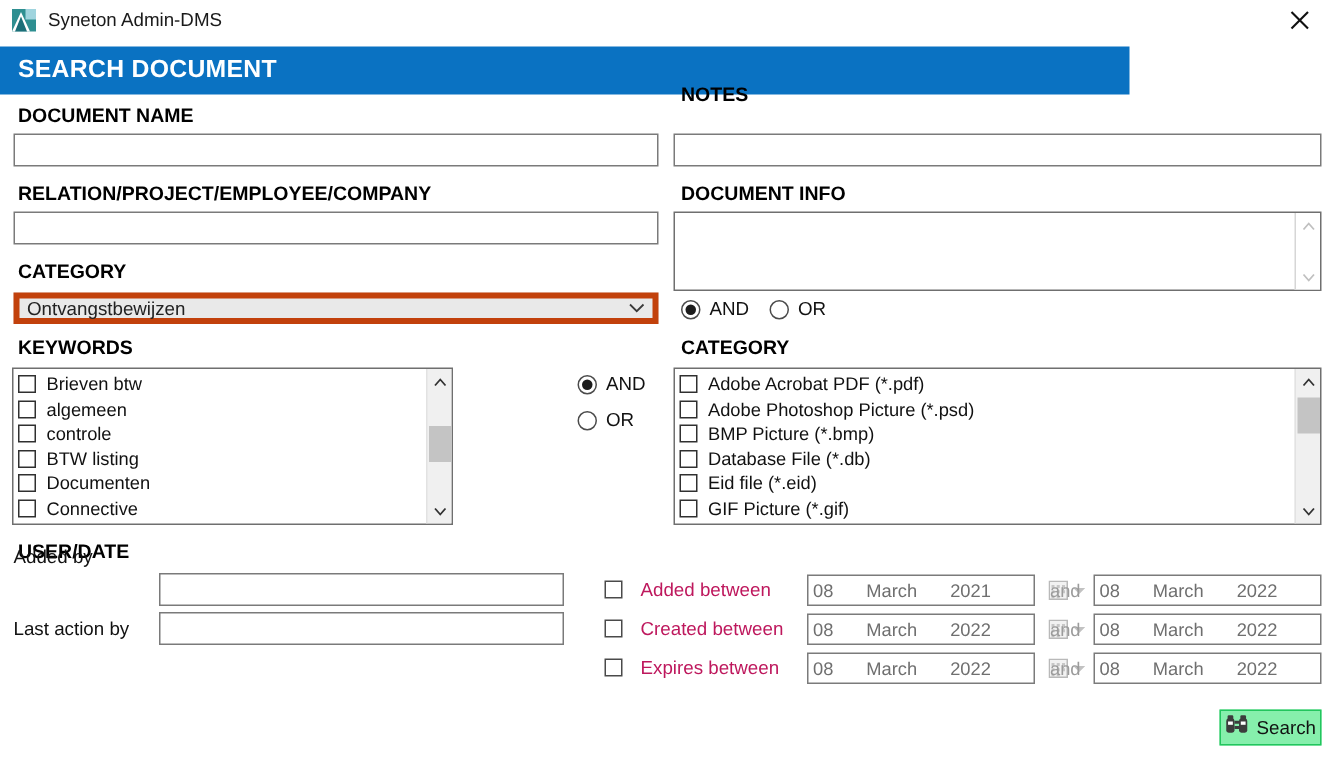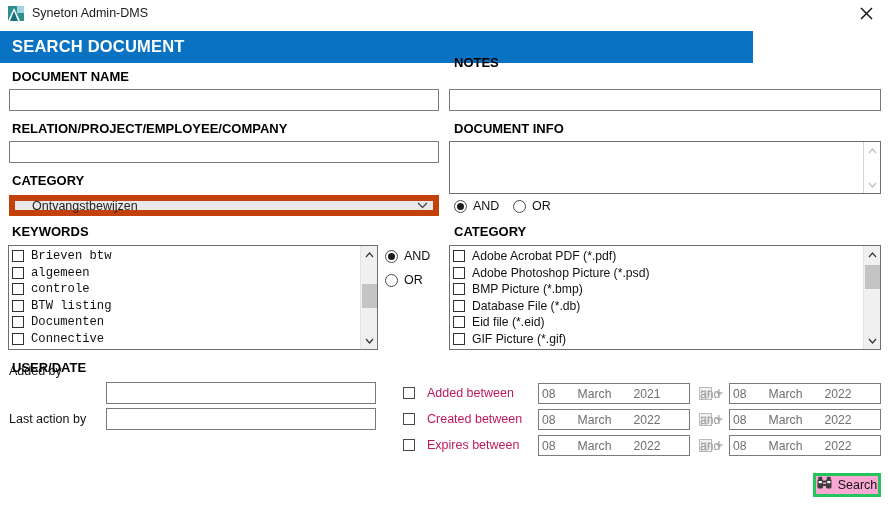--- a/index.html
+++ b/index.html
@@ -72,24 +72,23 @@
     border: 0; outline: 0; background: transparent;
     font-family: "Liberation Sans", sans-serif;
     font-size: 12.5px; color: #111;
     padding: 0 4px;
   }
 
   
   .combo {
     position: absolute;
     background: #e9e9e9;
-    border: 6px solid #c2410c;
+    border: 4px solid #c2410c;
     display: flex; align-items: center;
     cursor: pointer;
-    padding-left: 12px;
   }
   .combo .combo-text {
     flex: 1;
     font-size: 12.5px; color: #222; padding-left: 5px;
     white-space: nowrap; overflow: hidden;
   }
   .combo .chev { width: 22px; display: flex; align-items: center; justify-content: center; }
 
   
   .memo {
@@ -185,22 +184,22 @@
     display: flex; align-items: center; justify-content: center; gap: 3px;
     margin-right: 1px;
   }
   .and-word {
     position: absolute; font-size: 12.2px; color: #9b9b9b;
   }
 
   
   .searchbtn {
     position: absolute;
-    background: #f9a8d4;
-    border: 3px solid #22c55e;
+    background: #86efac;
+    border: 1px solid #22c55e;
     display: flex; align-items: center; justify-content: center; gap: 6px;
     cursor: pointer;
   }
   .searchbtn .sb-label { font-size: 12.5px; color: #111; }
 </style>
 </head>
 <body>
 
 <div id="app">
 
@@ -240,21 +239,21 @@
   <div class="combo" style="left:9px; top:195px; width:430px; height:21px;">
     <span class="combo-text">Ontvangstbewijzen</span>
     <span class="chev">
       <svg width="11" height="7" viewBox="0 0 11 7">
         <polyline points="1,1 5.5,5.5 10,1" fill="none" stroke="#3a3a3a" stroke-width="1.2"></polyline>
       </svg>
     </span>
   </div>
 
   <span class="sec-label" style="left:12px; top:224px;">KEYWORDS</span>
-  <div class="listbox" style="left:8px; top:245px; width:370px; height:105px;font-family:Liberation Mono, monospace;">
+  <div class="listbox" style="left:8px; top:245px; width:294px; height:105px;">
     <div class="list-items">
       <div class="list-item">
         <span class="cbx"></span>
         <span class="list-item-label">Brieven btw</span>
       </div>
       <div class="list-item">
         <span class="cbx"></span>
         <span class="list-item-label">algemeen</span>
       </div>
       <div class="list-item">

